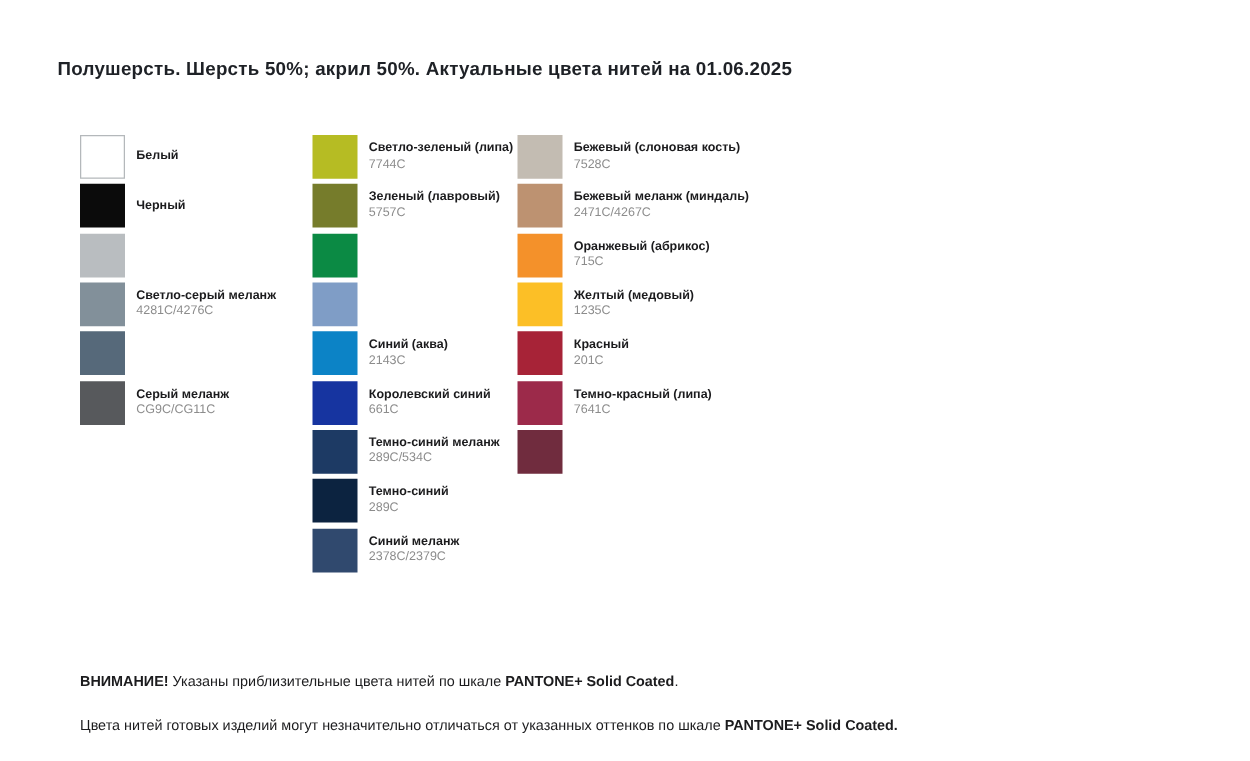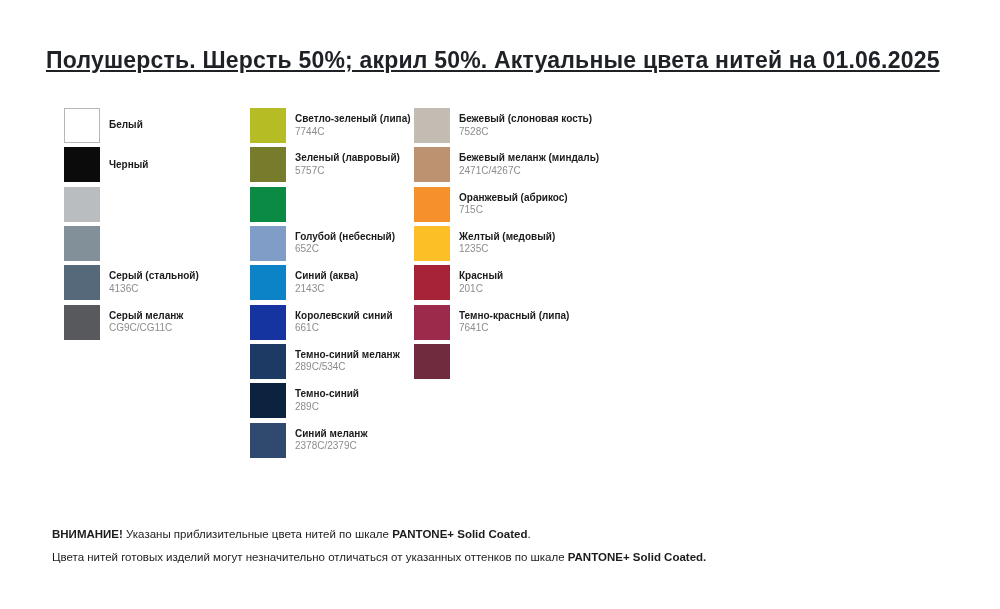--- a/index.html
+++ b/index.html
@@ -13,26 +13,25 @@
     width: 1000px;
     height: 609px;
     background: #ffffff;
     overflow: hidden;
   }
   .title {
     position: absolute;
     left: 46px;
     top: 47px;
     margin: 0;
-    font-size: 23px;
+    font-size: 15px;
     font-weight: 700;
     letter-spacing: 0.2px;
     color: #1e2126;
     white-space: nowrap;
-    text-decoration: underline;
   }
   .grid {
     position: absolute;
     left: 0;
     top: 108px;
     width: 1000px;
   }
   .col {
     position: absolute;
     top: 0;
@@ -77,21 +76,21 @@
     white-space: nowrap;
   }
   .footer {
     position: absolute;
     left: 48px;
     top: 521px;
     font-size: 11.5px;
     line-height: 18.5px;
     color: #1c1c1e;
   }
-  .footer p { margin: 4px; }
+  .footer p { margin: 16px; }
   .footer b { font-weight: 700; }
 </style>
 </head>
 <body>
 
 <div class="page">
   <h1 class="title">Полушерсть. Шерсть 50%; акрил 50%. Актуальные цвета нитей на 01.06.2025</h1>
 
   <div class="grid">
       <div class="col">
@@ -105,27 +104,27 @@
           <div class="swatch" style="background: rgb(11, 11, 11);"></div>
           <div class="label">
             <div class="name">Черный</div>
           </div>
         </div>
         <div class="row">
           <div class="swatch" style="background: rgb(185, 189, 192);"></div>
         </div>
         <div class="row">
           <div class="swatch" style="background: rgb(130, 144, 154);"></div>
+          <div class="label">
+            <div class="name">Светло-серый меланж</div>
+            <div class="code">4281C/4276C</div>
+          </div>
         </div>
         <div class="row">
           <div class="swatch" style="background: rgb(86, 105, 122);"></div>
-          <div class="label">
-            <div class="name">Серый (стальной)</div>
-            <div class="code">4136C</div>
-          </div>
         </div>
         <div class="row">
           <div class="swatch" style="background: rgb(87, 89, 92);"></div>
           <div class="label">
             <div class="name">Серый меланж</div>
             <div class="code">CG9C/CG11C</div>
           </div>
         </div>
       </div>
       <div class="col">
@@ -141,24 +140,20 @@
           <div class="label">
             <div class="name">Зеленый (лавровый)</div>
             <div class="code">5757C</div>
           </div>
         </div>
         <div class="row">
           <div class="swatch" style="background: rgb(11, 138, 68);"></div>
         </div>
         <div class="row">
           <div class="swatch" style="background: rgb(127, 157, 198);"></div>
-          <div class="label">
-            <div class="name">Голубой (небесный)</div>
-            <div class="code">652C</div>
-          </div>
         </div>
         <div class="row">
           <div class="swatch" style="background: rgb(12, 131, 198);"></div>
           <div class="label">
             <div class="name">Синий (аква)</div>
             <div class="code">2143C</div>
           </div>
         </div>
         <div class="row">
           <div class="swatch" style="background: rgb(22, 52, 160);"></div>

